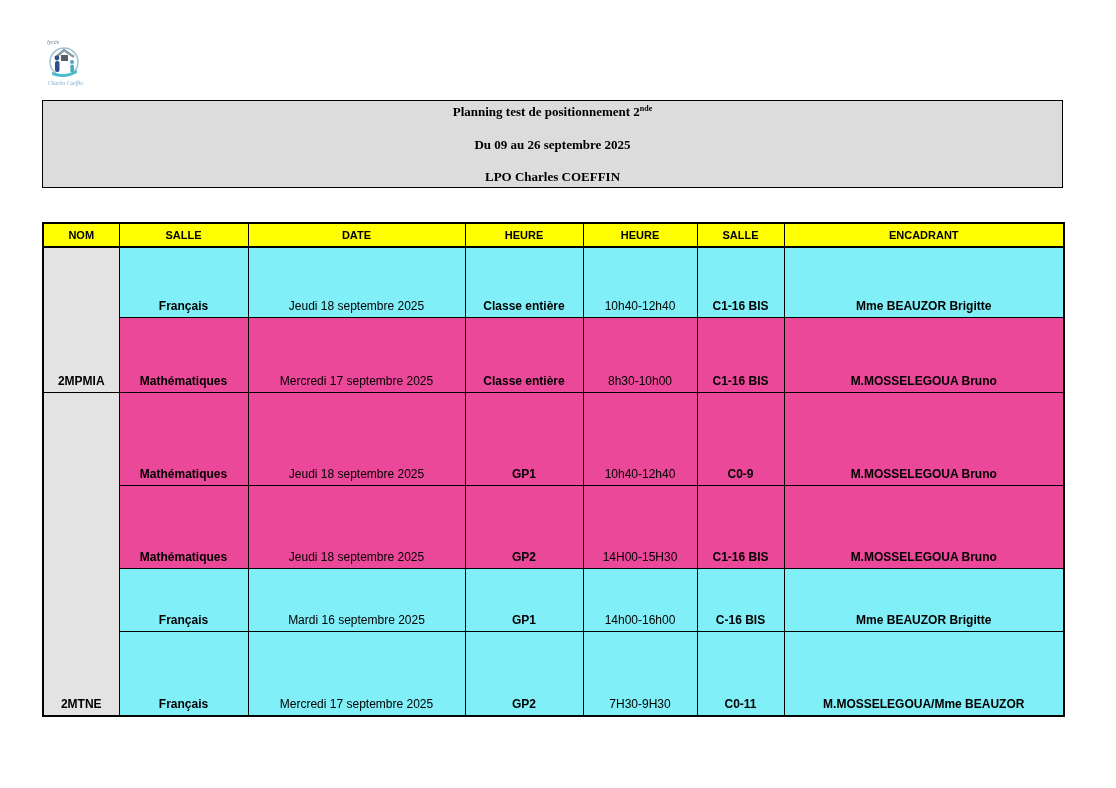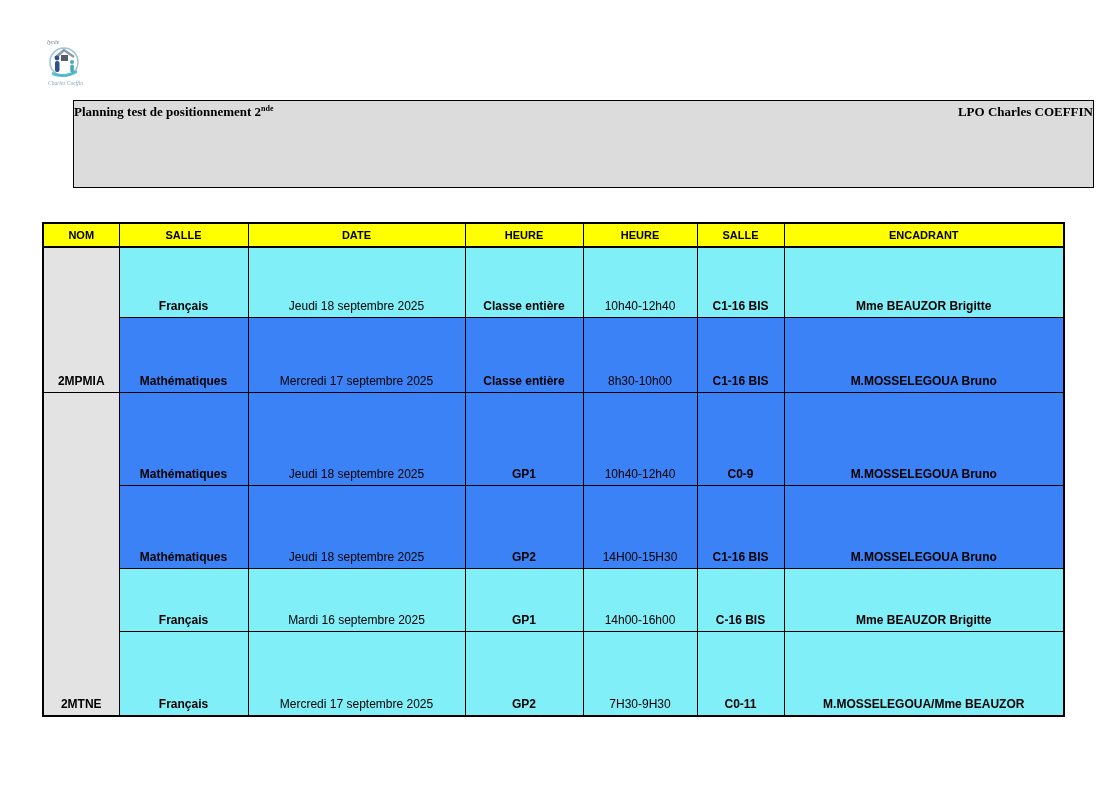--- a/index.html
+++ b/index.html
@@ -13,26 +13,25 @@
 
   
   #logo{position:absolute;left:44px;top:36px;width:40px;height:52px;}
 
   
   .header-box{
     position:absolute;left:42px;top:100px;width:1021px;height:88px;
     background:#dcdcdc;
     border:1px solid #000;
     box-sizing:border-box;
-    display:flex;flex-direction:row;justify-content:space-between;
+    display:flex;flex-direction:column;justify-content:space-between;
     padding:3px 0 2px 0;
     font-family:"Liberation Serif", serif;
     font-weight:bold;font-size:13px;color:#000;
     text-align:center;
-    margin-left:31px;
   }
   .header-box sup{font-size:8px;}
 
   
   table.plan{
     position:absolute;left:42px;top:222px;
     width:1021px;
     border-collapse:collapse;
     table-layout:fixed;
     border:2px solid #000;
@@ -50,21 +49,21 @@
     vertical-align:middle;
     border-bottom:2px solid #000;
   }
   table.plan td{
     text-align:center;
     vertical-align:bottom;
     padding:2px 2px 4px 2px;
     font-size:12px;
   }
   tr.cyan td{background:#80eff8;}
-  tr.magenta td{background:#3b82f6;}
+  tr.magenta td{background:#ec4899;}
   td.nom{
     background:#e3e3e3 !important;
     font-weight:bold;font-size:11px;
     border-right:1px solid #000;
   }
   td.b{font-weight:bold;}
   td.reg{font-weight:normal;}
 </style>
 </head>
 <body>
@@ -83,20 +82,21 @@
 
     <circle cx="28" cy="26" r="2" fill="#4aa7c0"></circle>
     <rect x="26.3" y="28.5" width="3.6" height="8" rx="1.6" fill="#4aa7c0"></rect>
 
     <path d="M8 36 Q20 41 33 34 L33 37 Q20 44 8 39 Z" fill="#37b6c9" opacity="0.85"></path>
     <text x="4" y="49" font-size="5.5" font-style="italic" fill="#7fa8c4" font-family="Liberation Serif, serif">Charles Coeffin</text>
   </svg>
 
   <div class="header-box">
     <div><span>Planning test de positionnement 2</span><sup>nde</sup></div>
+    <div>Du 09 au 26 septembre 2025</div>
     <div>LPO Charles COEFFIN</div>
   </div>
 
   <table class="plan">
     <colgroup>
       <col style="width:76px">
         <col style="width:129px">
         <col style="width:217px">
       <col style="width:118px">
         <col style="width:114px">

